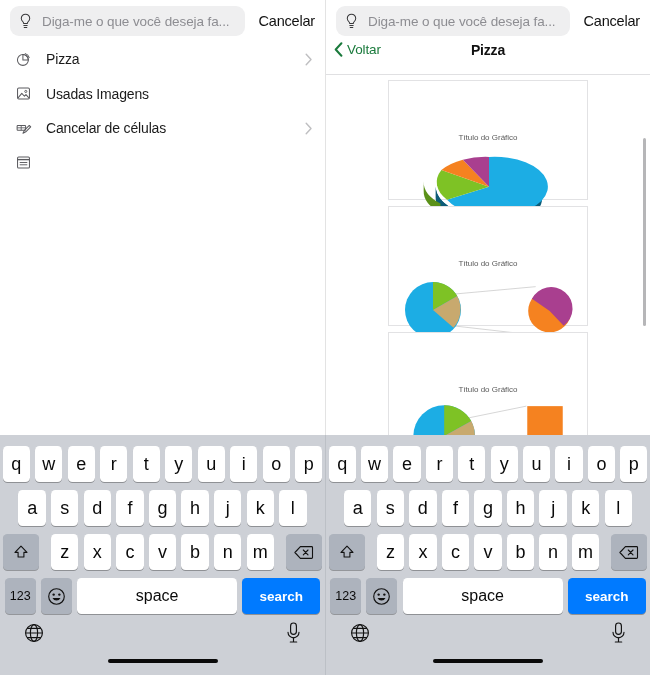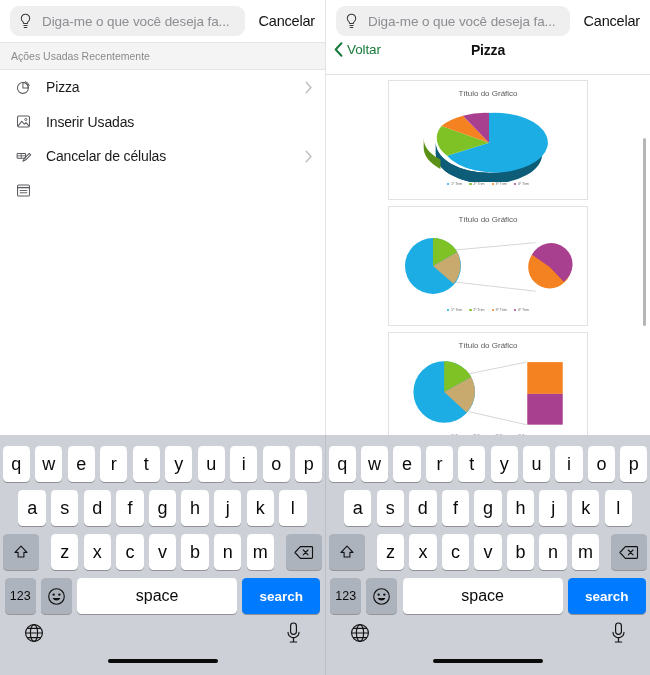--- a/index.html
+++ b/index.html
@@ -68,20 +68,21 @@
     position:absolute; top:75px; left:0; right:0; bottom:0;
     background:#fff; overflow:hidden;
   }
   .card {
     position:absolute; left:62px; width:200px; background:#fff;
     border:1px solid #e2e2e4;
   }
   .card-title {
     text-align:center; font-size:8px; color:#5a5a5a; padding-top:8px;
     letter-spacing:0px;
+    margin-top:44px;
   }
   .card-body { position:relative; width:100%; }
   .legend {
     display:flex; justify-content:center; gap:7px; font-size:3.6px;
     color:#6a6a6a; padding-bottom:7px;
   }
   .legend span { display:flex; align-items:center; gap:1.5px; white-space:nowrap; }
   .lg-dot { width:2.5px; height:2.5px; border-radius:50%; display:inline-block; }
 
   .scrollbar {
@@ -126,21 +127,20 @@
         <div class="searchbox">
           <svg class="bulb" viewBox="0 0 16 18">
             <path d="M8 1.2c-2.6 0-4.5 2-4.5 4.5 0 1.7 .9 2.7 1.7 3.6 .5 .6 .9 1.1 .9 1.8h3.8c0-.7 .4-1.2 .9-1.8 .8-.9 1.7-1.9 1.7-3.6 0-2.5-1.9-4.5-4.5-4.5z" fill="none" stroke="#3a3a3c" stroke-width="1.1"></path>
             <path d="M6.2 13.2h3.6M6.6 15.3h2.8" stroke="#3a3a3c" stroke-width="1.1" fill="none" stroke-linecap="round"></path>
           </svg>
           <span class="searchplaceholder">Diga-me o que você deseja fa...</span>
         </div>
         <span class="cancel-btn">Cancelar</span>
       </div>
 
-      <div class="section-hdr">Ações Usadas Recentemente</div>
 
       <div class="list">
 
 
         <div class="list-item">
           <span class="li-icon">
             <svg viewBox="0 0 20 20" width="17" height="17">
               <circle cx="9.3" cy="10.5" r="6.4" fill="none" stroke="#5a5a5e" stroke-width="1.2"></circle>
               <path d="M9.3 10.5V4.1a6.4 6.4 0 0 1 6.4 6.4z" fill="none" stroke="#5a5a5e" stroke-width="1.2"></path>
               <path d="M12.1 3.1a7.3 7.3 0 0 1 4.6 4.6" fill="none" stroke="#5a5a5e" stroke-width="1.2" stroke-linecap="round"></path>
@@ -153,21 +153,21 @@
         </div>
 
         <div class="list-item">
           <span class="li-icon">
             <svg viewBox="0 0 20 20" width="17" height="17">
               <rect x="3" y="3.5" width="14" height="13" rx="1.5" fill="none" stroke="#5a5a5e" stroke-width="1.2"></rect>
               <circle cx="12.7" cy="7.6" r="1.25" fill="none" stroke="#5a5a5e" stroke-width="1.1"></circle>
               <path d="M3.6 15.2 8 9.8l3.1 3.4 1.8-1.9 3.4 3.9" fill="none" stroke="#5a5a5e" stroke-width="1.2" stroke-linejoin="round"></path>
             </svg>
           </span>
-          <span class="li-label">Inserir Usadas</span>
+          <span class="li-label">Usadas Imagens</span>
         </div>
 
         <div class="list-item">
           <span class="li-icon">
             <svg viewBox="0 0 20 20" width="17" height="17">
               <rect x="2.5" y="6.5" width="10" height="5.5" rx="0.8" fill="none" stroke="#5a5a5e" stroke-width="1.2"></rect>
               <path d="M2.5 9.2h10M7.3 6.5v5.5" stroke="#5a5a5e" stroke-width="1"></path>
               <path d="M16.8 6.4 11 12.2l-1.6 3.3 3.3-1.6 5.8-5.8z" fill="none" stroke="#5a5a5e" stroke-width="1.2" stroke-linejoin="round"></path>
             </svg>
           </span>

